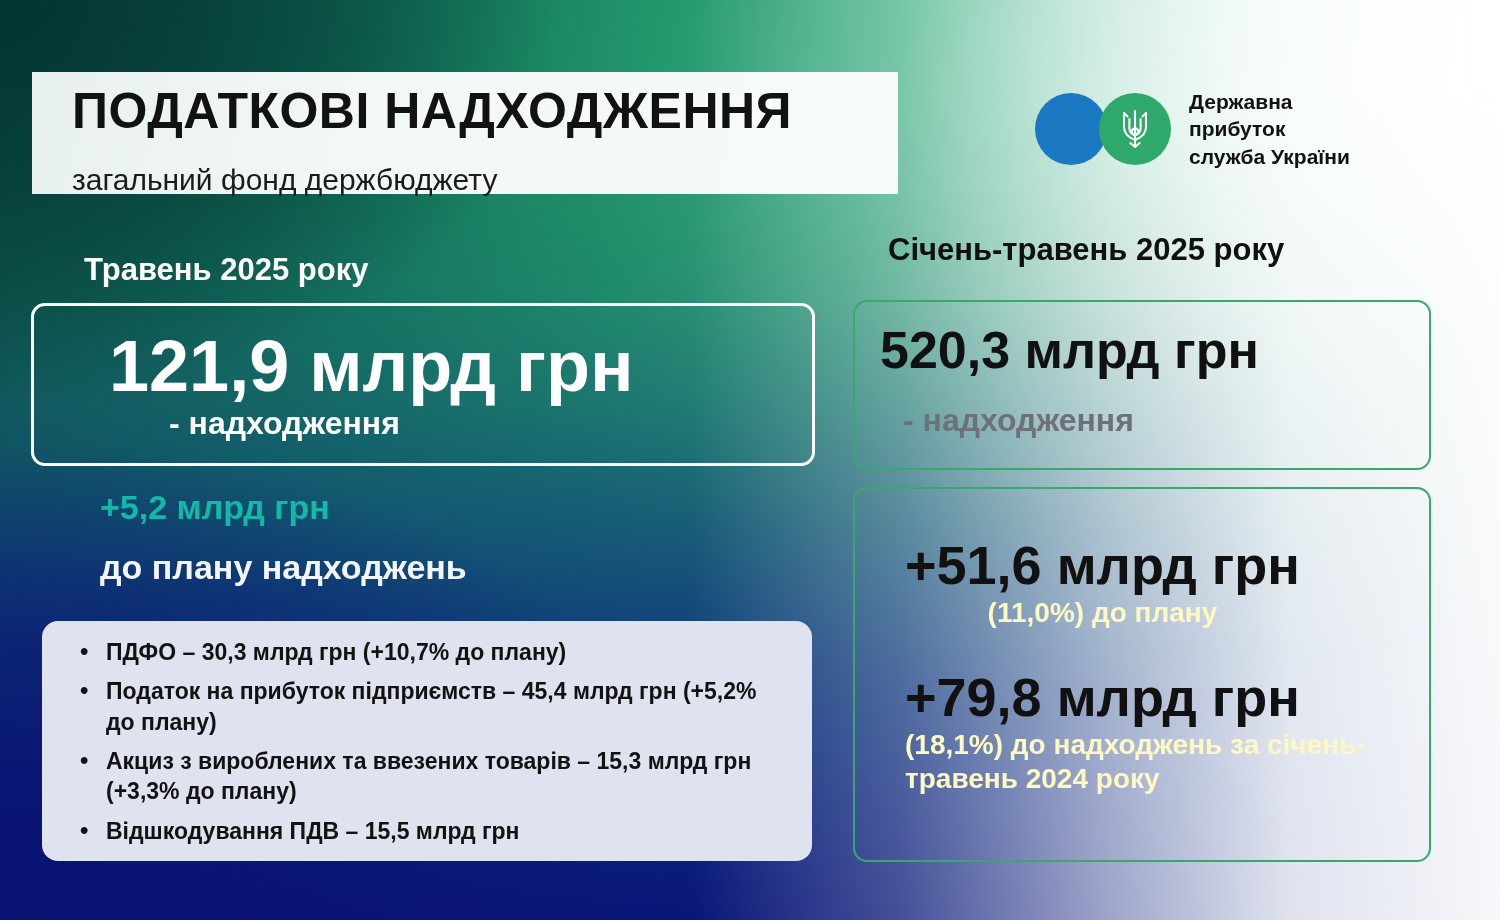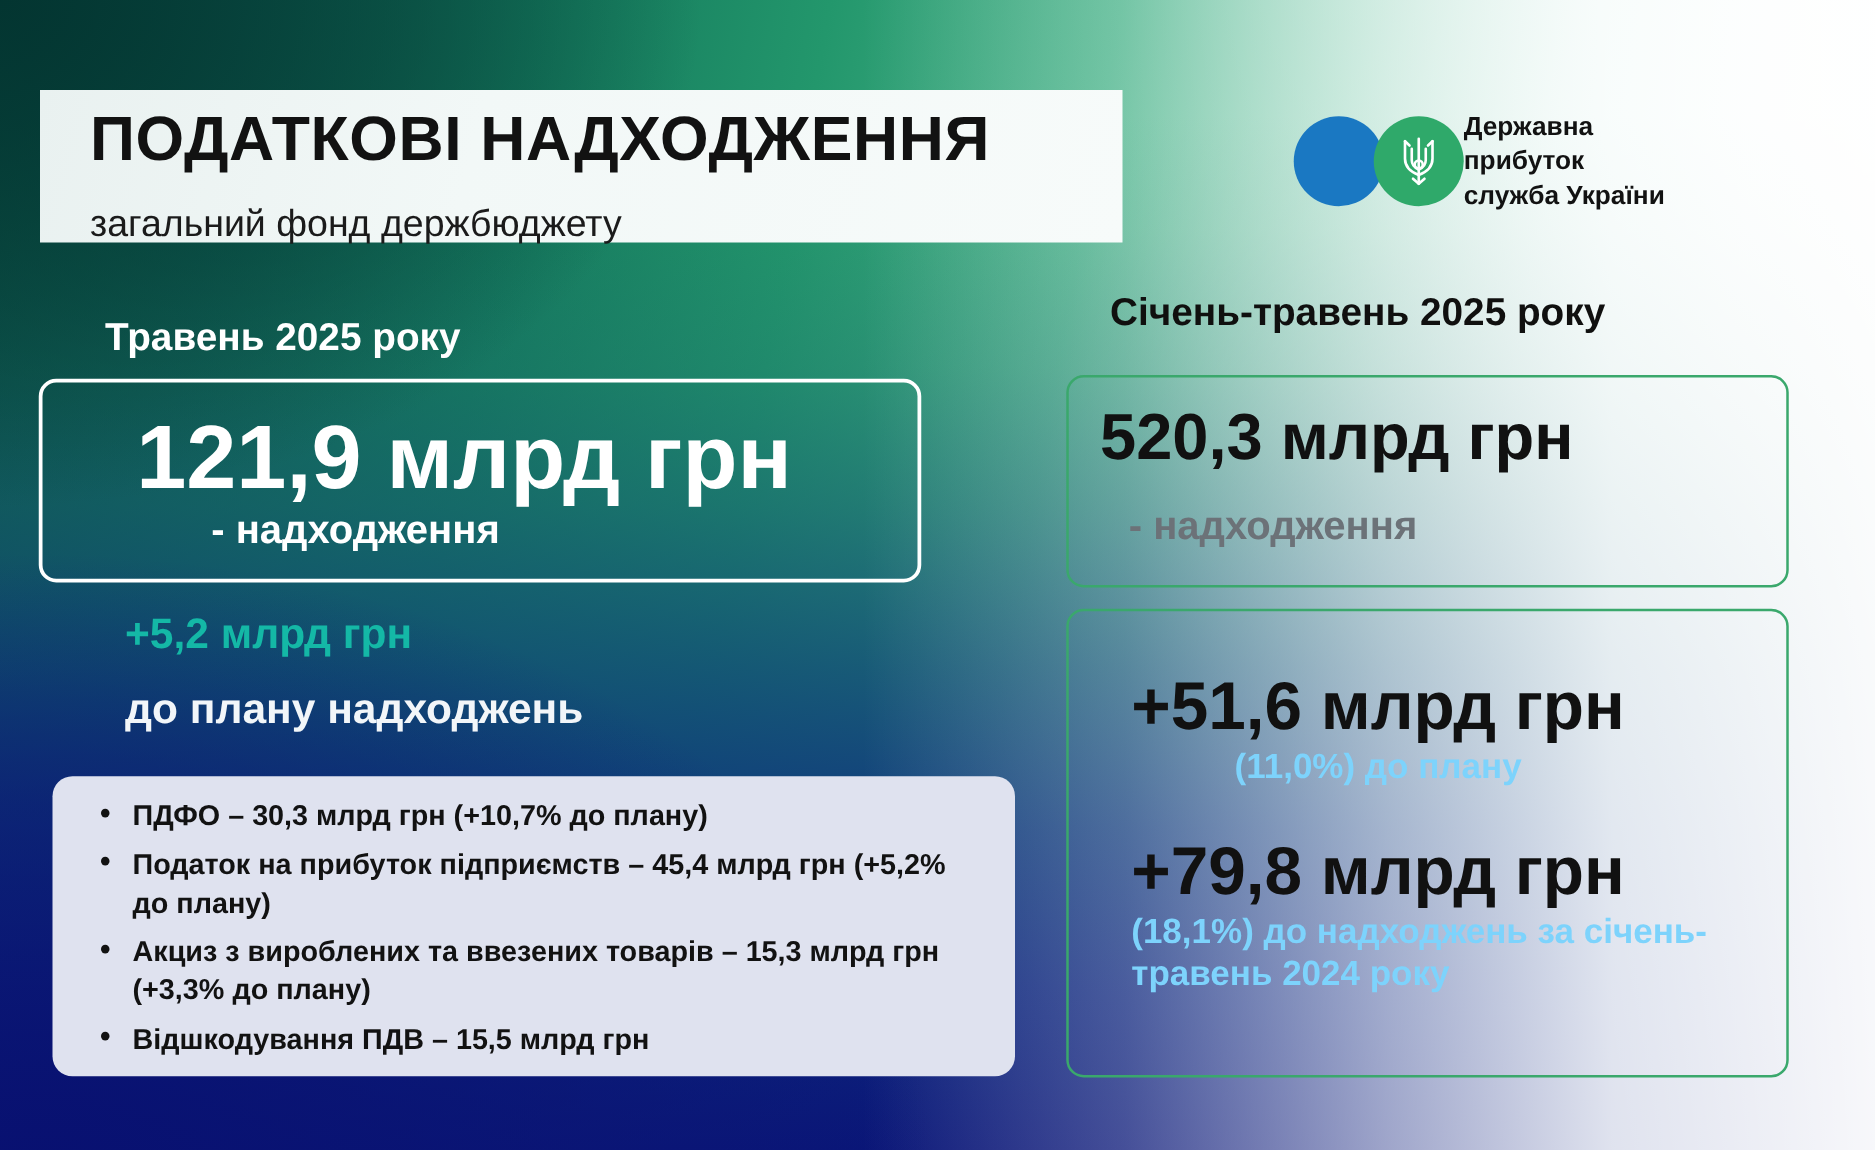--- a/index.html
+++ b/index.html
@@ -53,37 +53,37 @@
     position:absolute; left:40px; top:91px;
     font-size:30px; font-weight:normal; color:#1b1b1b; white-space:nowrap;
   }
 
   .logo { position:absolute; left:1035px; top:88px; display:flex; align-items:center; }
   .dot { width:72px; height:72px; border-radius:50%; }
   .dot.blue { background:#1a78c2; }
   .dot.green { background:#2fa96a; margin-left:-8px;
                display:flex; align-items:center; justify-content:center; }
   .logo-text {
-    font-size:21px; font-weight:bold;
+    margin-left:18px; font-size:21px; font-weight:bold;
     line-height:1.30; color:#121212; white-space:nowrap;
   }
 
   
   .sect-left {
     position:absolute; left:84px; top:252px;
     font-size:31px; font-weight:bold; color:#ffffff; white-space:nowrap;
   }
   .sect-right {
     position:absolute; left:888px; top:232px;
     font-size:31px; font-weight:bold; color:#10100f; white-space:nowrap;
   }
 
   
   .card-left {
-    position:absolute; left:31px; top:303px; width:706px; height:163px;
+    position:absolute; left:31px; top:303px; width:784px; height:163px;
     border:3px solid #ffffff; border-radius:14px;
   }
   .big-left {
     position:absolute; left:75px; top:19px;
     font-size:72px; font-weight:bold; color:#ffffff; white-space:nowrap;
   }
   .sub-left {
     position:absolute; left:135px; top:99px;
     font-size:32px; font-weight:bold; color:#ffffff; white-space:nowrap;
   }
@@ -127,21 +127,21 @@
 
   .card-right-bot {
     position:absolute; left:853px; top:487px; width:578px; height:375px;
     border:2px solid #3aa86c; border-radius:14px;
   }
   .blk { position:absolute; left:50px; }
   .blk .num {
     font-size:54px; font-weight:bold; color:#111111; white-space:nowrap;
   }
   .blk .cap {
-    font-size:28px; font-weight:bold; color:#7dd3fc; line-height:1.22;
+    font-size:28px; font-weight:bold; color:#fef9c3; line-height:1.22;
   }
   .blk1 { top:45px;text-align:center; }
   .blk2 { top:177px; }
   .blk2 .cap { width:500px; }
 </style>
 </head>
 <body>
 
 <div id="bg">
   <div class="lay g1"></div>

